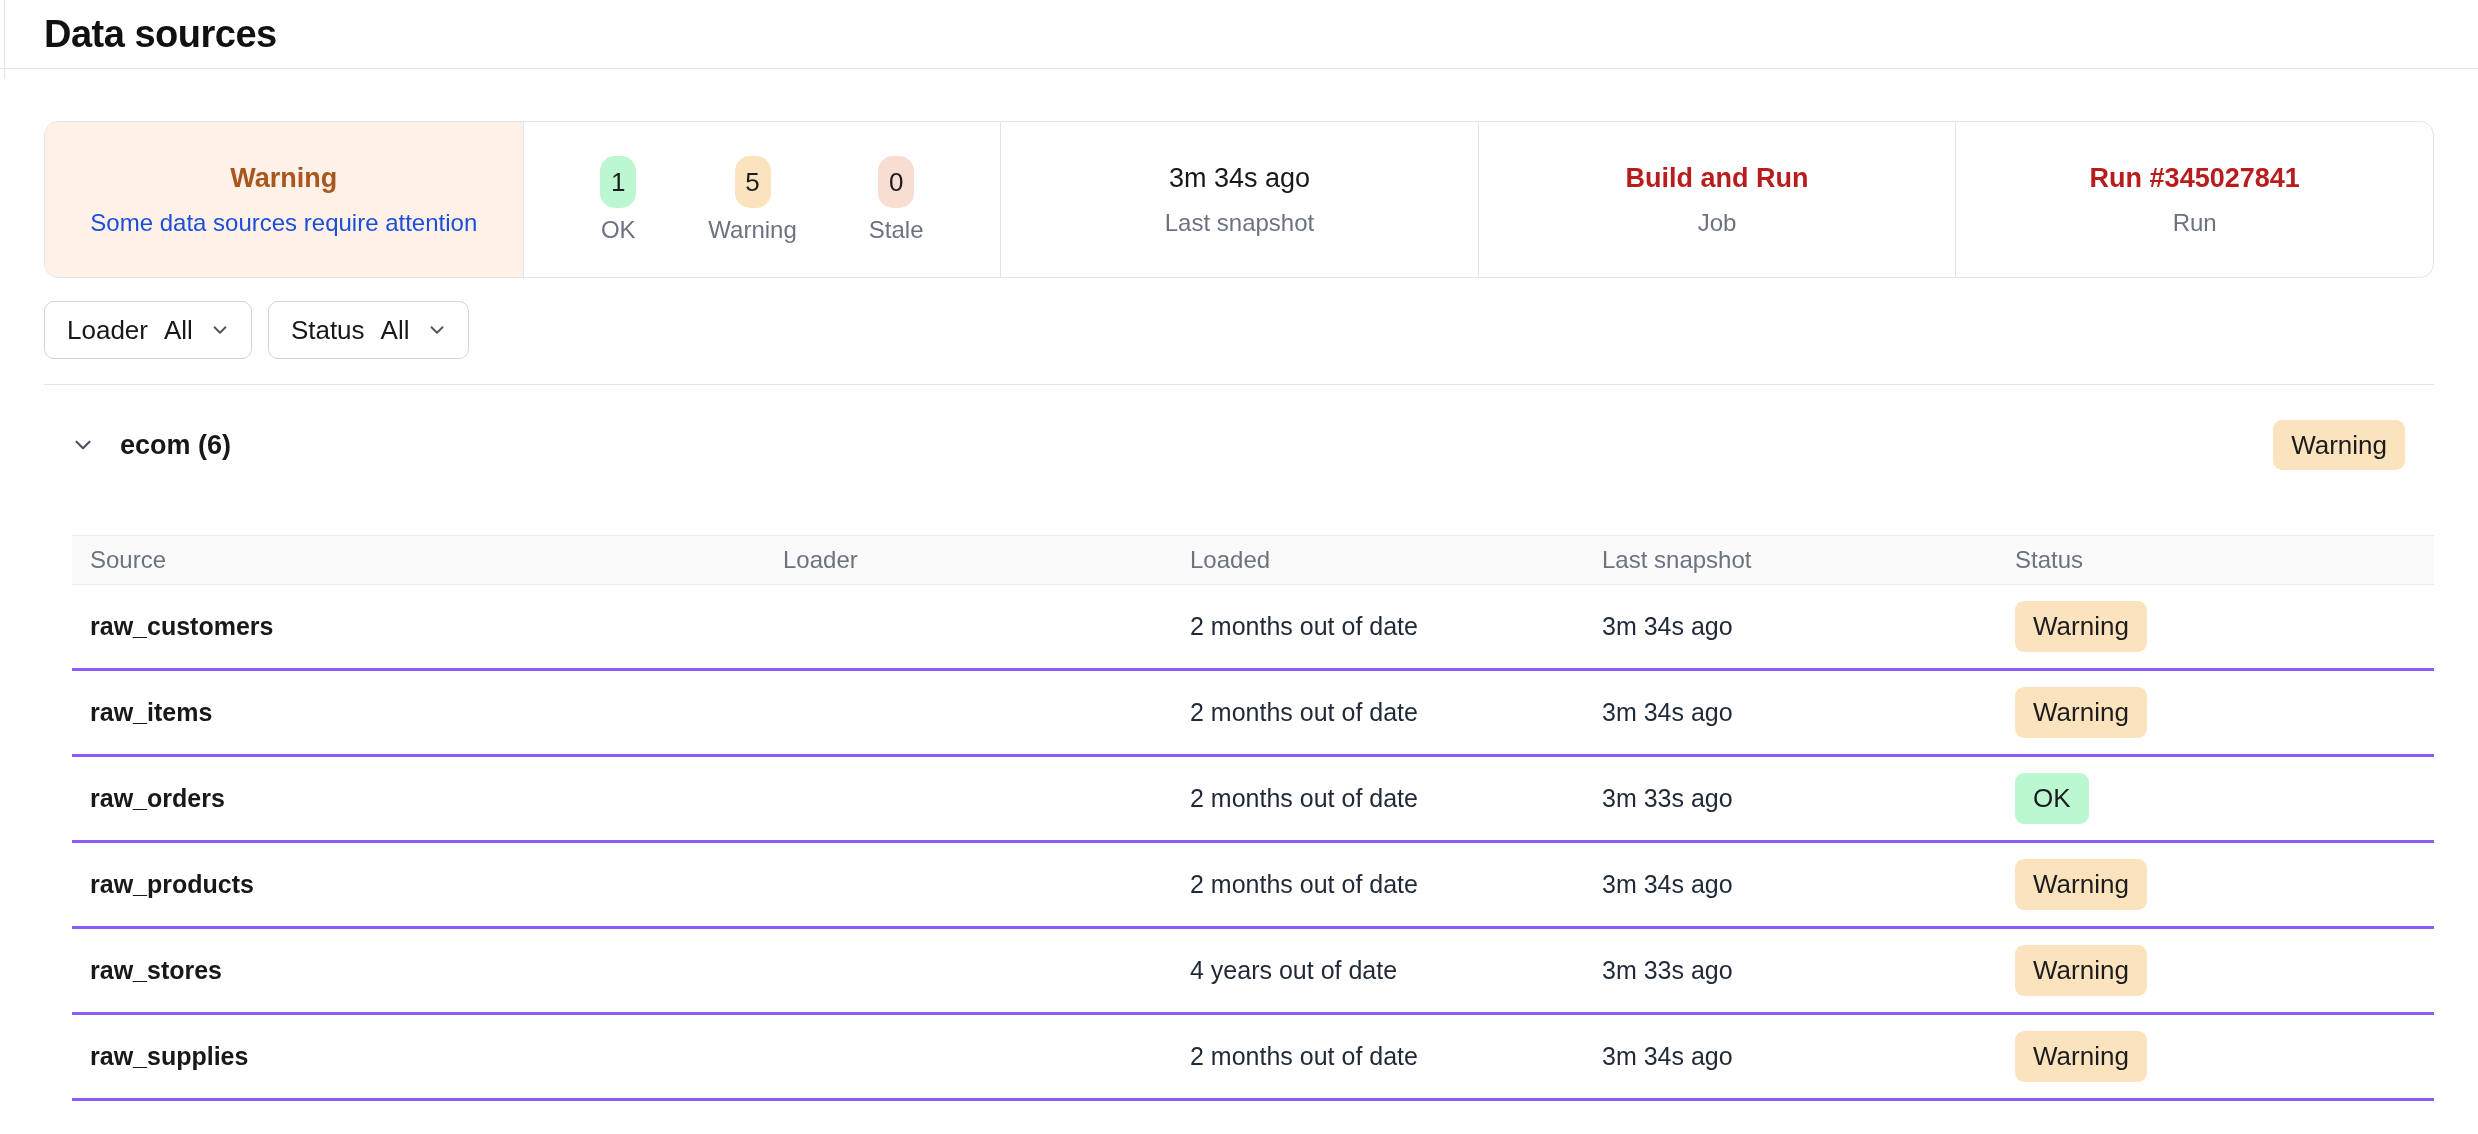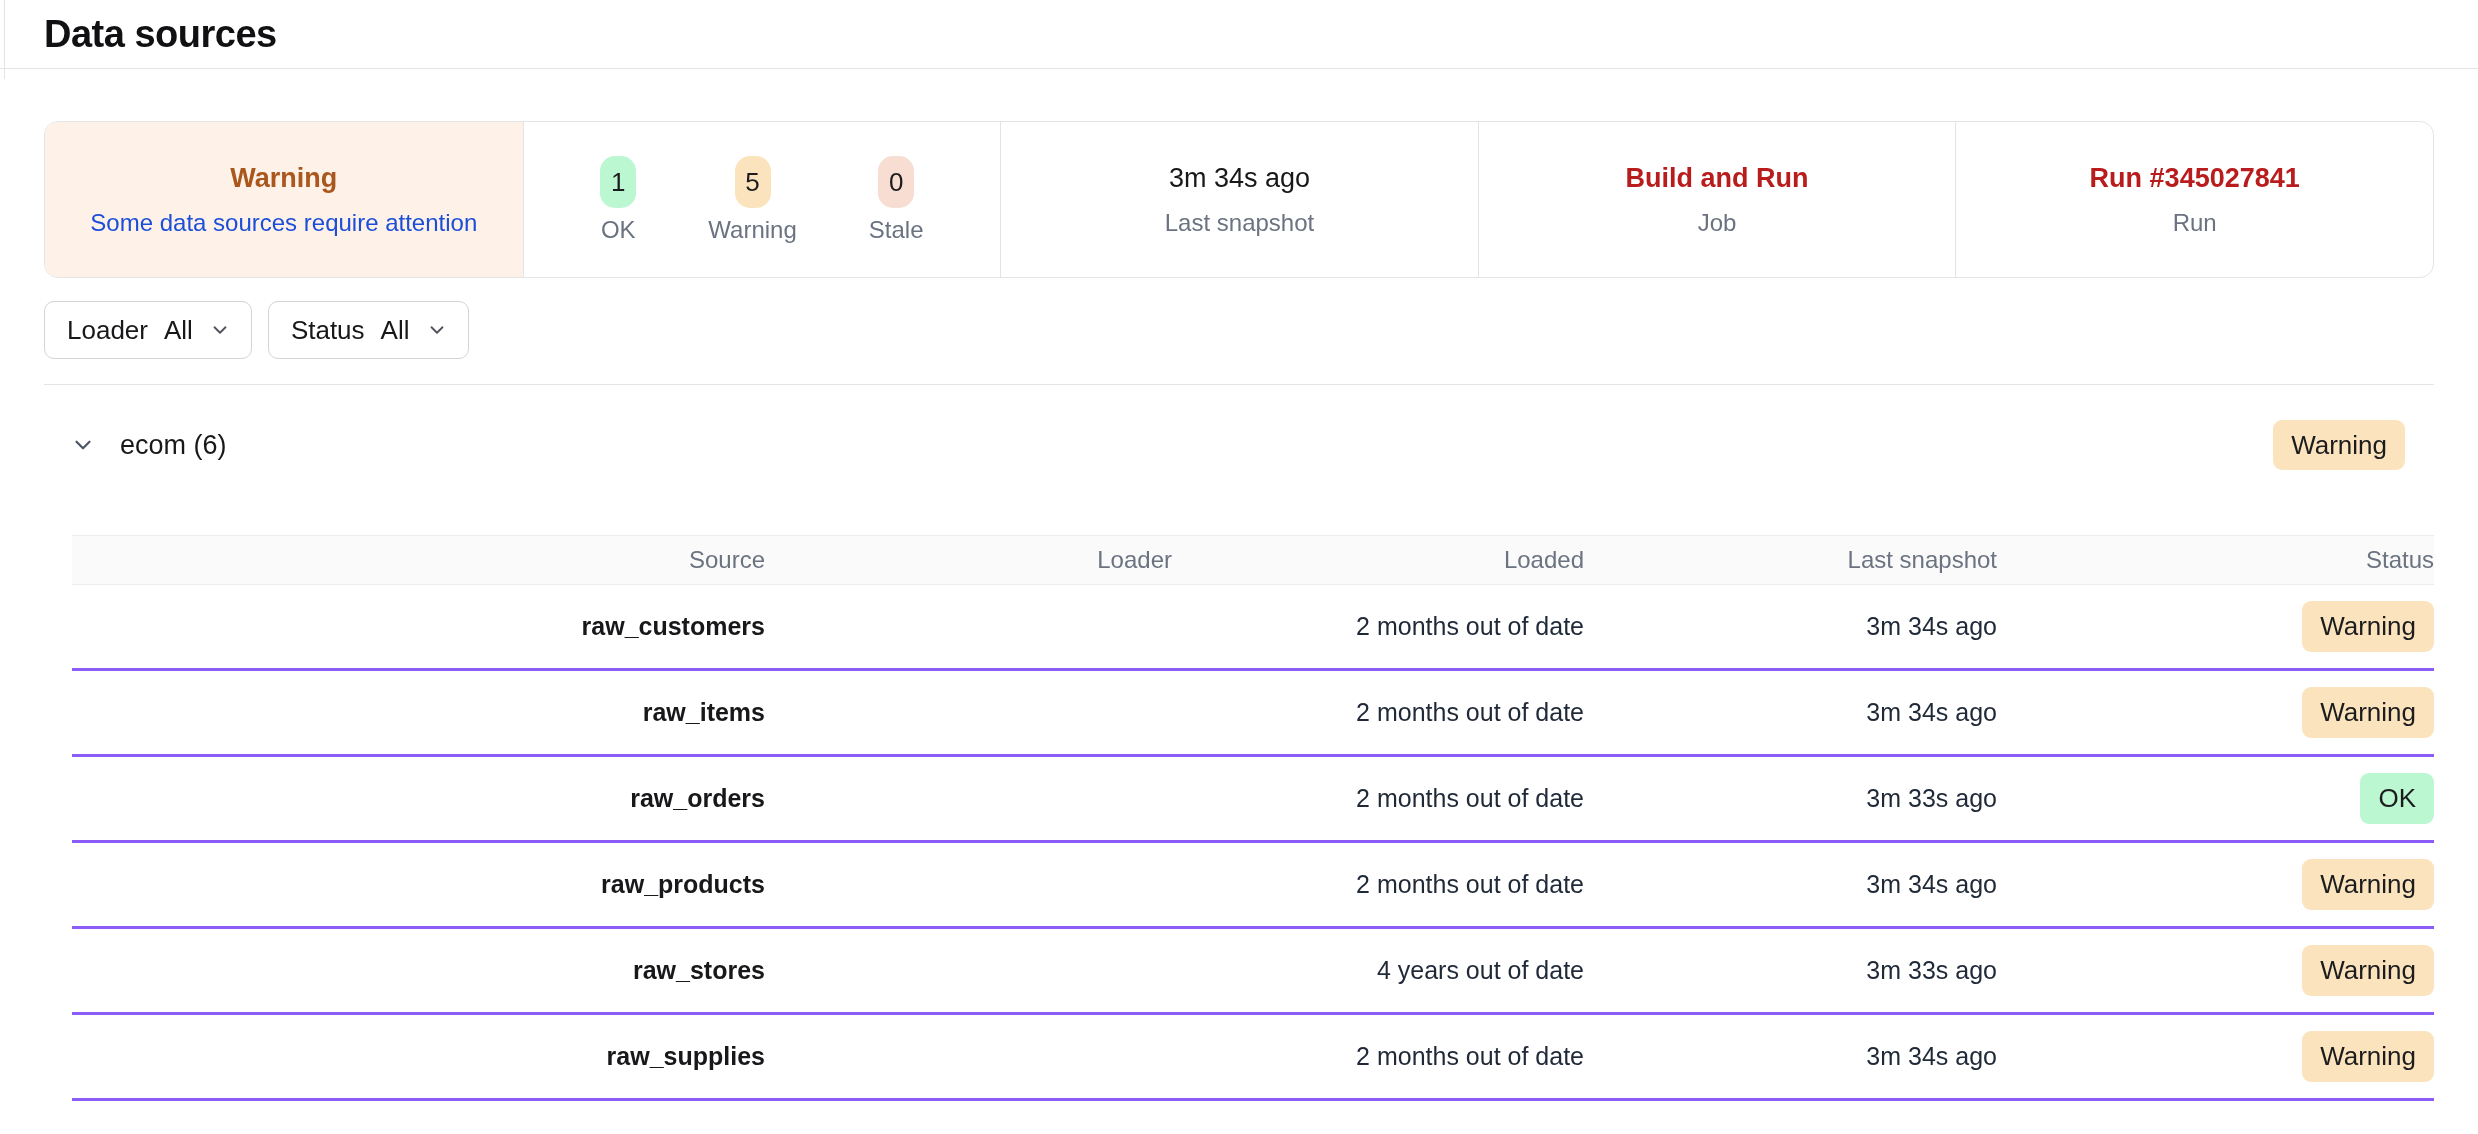--- a/index.html
+++ b/index.html
@@ -77,37 +77,36 @@
   .rule { margin-top: 25px; border: none; border-top: 1px solid #e4e4e7; }
 
   
   .section-header {
     margin-top: 30px; height: 60px;
     display: flex; align-items: center;
     padding-left: 26px; padding-right: 29px;
   }
   .section-chevron { width: 26px; height: 26px; margin-right: 24px; cursor: pointer; }
   .section-chevron svg { width: 100%; height: 100%; display: block; }
-  .section-title { font-size: 27px; font-weight: 400; color: #18181b; }
+  .section-title { font-size: 27px; font-weight: 700; color: #18181b; }
   .section-spacer { flex: 1; }
   .pill {
     display: inline-block;
     padding: 11px 18px;
     border-radius: 9px;
     font-size: 26px; font-weight: 500; color: #1c1c1e;
     line-height: 1.1;
   }
 
   
   .ds-table { margin: 60px 0 0 28px; width: 2362px; }
   .t-grid {
     display: grid;
     grid-template-columns: 693px 407px 412px 413px 1fr;
     align-items: center;
-    text-align: right;
   }
   .t-head {
     height: 50px;
     background: #fafafa;
     border-top: 1px solid #ececef;
     border-bottom: 1px solid #ececef;
   }
   .t-head .t-cell { font-size: 24px; color: #6b7280; font-weight: 400; }
   .t-cell { padding-left: 18px; }
   .t-row { height: 86px; border-bottom: 3px solid #8b5cf6; cursor: pointer; }

